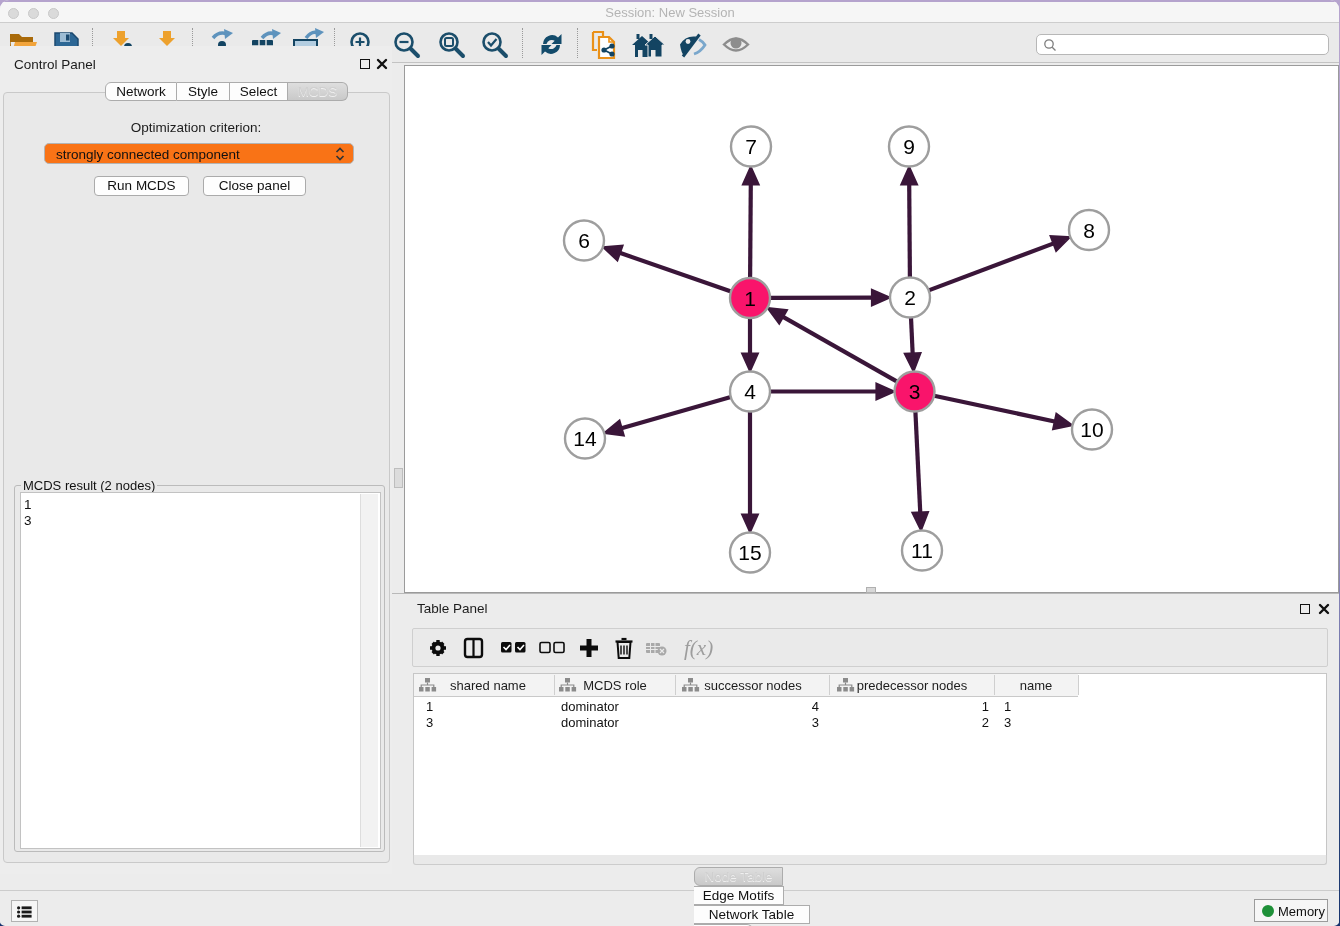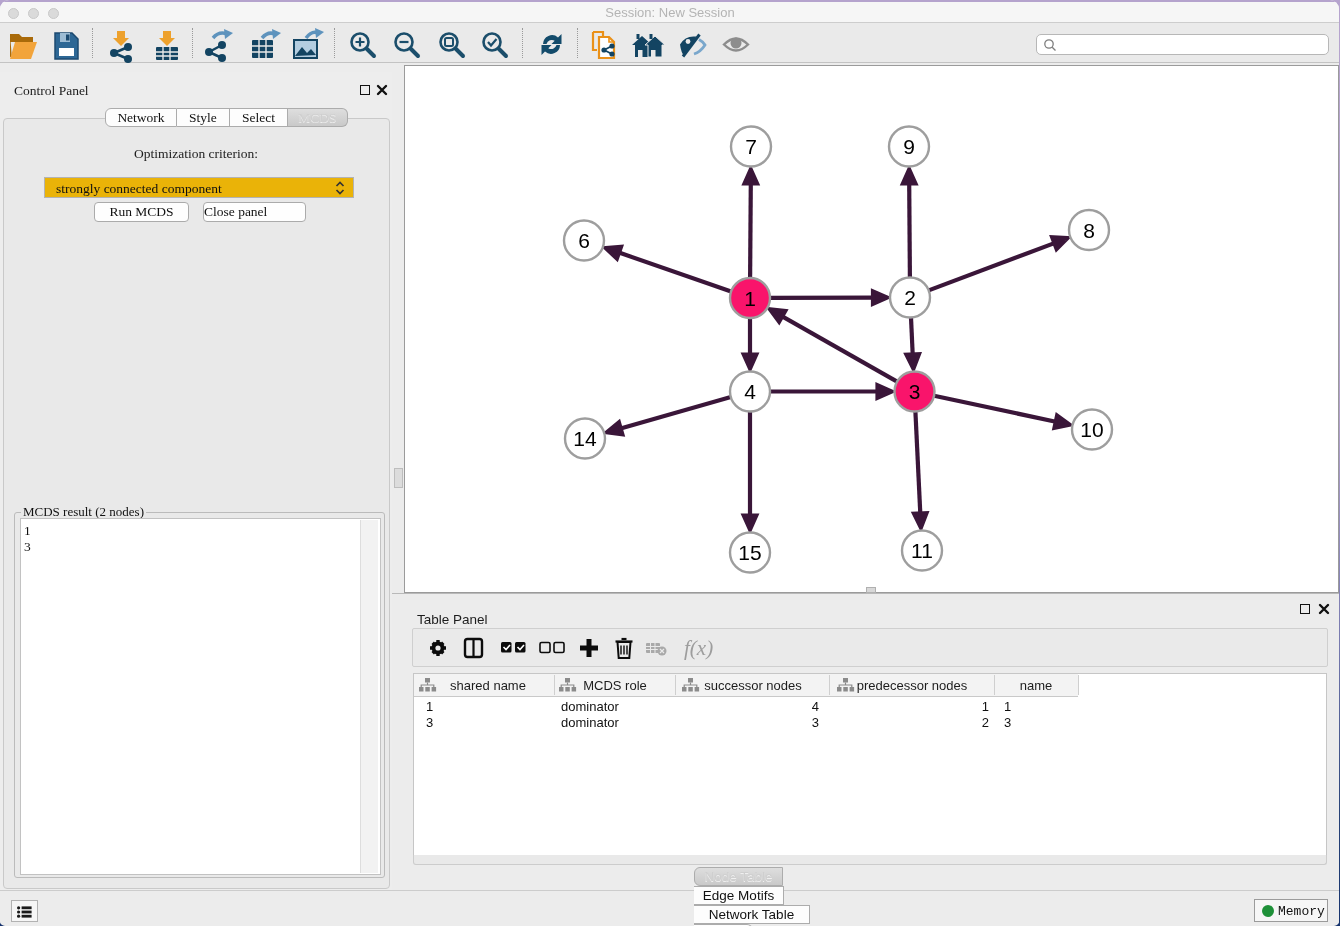--- a/index.html
+++ b/index.html
@@ -12,21 +12,21 @@
        border-bottom:1px solid #cdcdcd;}
   .tl{position:absolute;top:6px;width:11px;height:11px;border-radius:50%;
       background:#dadada;border:1px solid #c8c8c8;box-sizing:border-box;}
   #apptitle{position:absolute;top:3px;left:0;width:1340px;text-align:center;
       font-size:13px;color:#b4b4b4;}
   #toolbar{position:absolute;left:0;top:23px;width:100%;height:39px;background:#eaeaea;
       border-bottom:1px solid #c3c3c3;}
   .sep{position:absolute;top:5px;height:30px;width:0;border-left:1px dotted #9a9a9a;}
   #searchbox{position:absolute;left:1036px;top:11px;width:291px;height:19px;background:#fff;
       border:1px solid #b7b7b7;border-radius:5px;}
-  #ctrlpanel{position:absolute;left:0;top:72px;width:392px;height:828px;background:#ededed;font-family:Liberation Serif, serif;}
+  #ctrlpanel{position:absolute;left:0;top:46px;width:392px;height:828px;background:#ededed;}
   #cptitle{position:absolute;left:14px;top:11px;font-size:13.5px;color:#1c1c1c;}
   .tabrow{position:absolute;height:19px;display:flex;z-index:5;}
   .tab{box-sizing:border-box;height:19px;line-height:17px;text-align:center;font-size:13.5px;
       color:#111;background:#fdfdfd;border:1px solid #acacac;border-left:none;padding:0 0;}
   .tab.first{border-left:1px solid #acacac;border-radius:6px 0 0 6px;}
   .tab.last{border-radius:0 6px 6px 0;}
   .tab.sel{background:linear-gradient(#dedede,#c9c9c9);color:#cfcfcf;text-shadow:0 1px 0 #f0f0f0;}
   #cpinner{position:absolute;left:3px;top:46px;width:385px;height:769px;
       border:1px solid #c9c9c9;border-radius:4px;background:#e9e9e9;}
   #netframe{position:absolute;left:404px;top:65px;width:935px;height:528px;
@@ -191,29 +191,29 @@
       <path d="M2 2 L10 10 M10 2 L2 10" stroke="#111" stroke-width="2.4" stroke-linecap="round"></path>
     </svg>
     <div class="tabrow" style="left:79px;top:36px;margin-left:26px;">
       <div class="tab first" style="width:72px;">Network</div>
       <div class="tab" style="width:53px;">Style</div>
       <div class="tab" style="width:58px;">Select</div>
       <div class="tab last sel" style="width:60px;">MCDS</div>
     </div>
     <div id="cpinner"></div>
     <div class="abs" style="left:0;top:74px;width:392px;text-align:center;font-size:13.5px;color:#1c1c1c;">Optimization criterion:</div>
-    <div class="abs" style="left:44px;top:97px;width:310px;height:21px;background:#eab308;border:1px solid #b3b3b3;border-radius:0;box-sizing:border-box;margin-top:8px;">
+    <div class="abs" style="left:44px;top:97px;width:310px;height:21px;background:#f97316;border:1px solid #b3b3b3;border-radius:5px;box-sizing:border-box;">
       <div class="abs" style="left:11px;top:2.5px;font-size:13.5px;color:#111;">strongly connected component</div>
       <svg class="abs" style="right:7px;top:3px;" width="12" height="14" viewBox="0 0 12 14">
         <path d="M2.5 5 L6 1.5 L9.5 5" fill="none" stroke="#333" stroke-width="1.7"></path>
         <path d="M2.5 9 L6 12.5 L9.5 9" fill="none" stroke="#333" stroke-width="1.7"></path>
       </svg>
     </div>
     <div class="abs" style="left:94px;top:130px;width:95px;height:20px;background:#fefefe;border:1px solid #ababab;border-radius:4px;box-sizing:border-box;text-align:center;font-size:13.5px;color:#111;line-height:18px;">Run MCDS</div>
-    <div class="abs" style="left:203px;top:130px;width:103px;height:20px;background:#fefefe;border:1px solid #ababab;border-radius:4px;box-sizing:border-box;font-size:13.5px;color:#111;line-height:18px;">Close panel</div>
+    <div class="abs" style="left:203px;top:130px;width:103px;height:20px;background:#fefefe;border:1px solid #ababab;border-radius:4px;box-sizing:border-box;text-align:center;font-size:13.5px;color:#111;line-height:18px;">Close panel</div>
     <fieldset class="abs" style="left:14px;top:432px;width:371px;height:374px;margin:0;padding:0;border:1px solid #bbb;border-radius:3px;box-sizing:border-box;">
       <legend style="margin-left:6px;padding:0 2px;font-size:13px;color:#111;">MCDS result (2 nodes)</legend>
     </fieldset>
     <div class="abs" style="left:20px;top:446px;width:361px;height:357px;background:#fff;border:1px solid #c2c2c2;box-sizing:border-box;">
       <div class="abs" style="left:3px;top:4px;font-size:13.5px;color:#111;line-height:16px;">1<br>3</div>
       <div class="abs" style="right:2px;top:1px;width:17px;height:353px;background:#f2f2f2;border-left:1px solid #ddd;"></div>
     </div>
   </div>
   <div id="netframe">
     <div class="abs" style="left:461px;top:521px;width:10px;height:6px;background:#d8d8d8;border:1px solid #b0b0b0;box-sizing:border-box;"></div>
@@ -270,21 +270,21 @@
         <text x="684" y="150.5">8</text>
         <text x="504" y="67">9</text>
         <text x="687" y="350">10</text>
         <text x="517" y="471">11</text>
         <text x="180" y="359">14</text>
         <text x="345" y="473">15</text>
       </g>
     </svg>
   </div>
   <div id="tablepanel">
-    <div class="abs" style="left:25px;top:7px;font-size:13.5px;color:#1c1c1c;margin-top:11px;">Table Panel</div>
+    <div class="abs" style="left:25px;top:7px;font-size:13.5px;color:#1c1c1c;">Table Panel</div>
     <div class="abs" style="left:908px;top:10px;width:8px;height:8px;border:1.6px solid #111;"></div>
     <svg class="abs" style="left:926px;top:9px;" width="12" height="12" viewBox="0 0 12 12">
       <path d="M2 2 L10 10 M10 2 L2 10" stroke="#111" stroke-width="2.4" stroke-linecap="round"></path>
     </svg>
     <div class="abs" style="left:20px;top:34px;width:916px;height:39px;background:#eaeaea;border:1px solid #cfcfcf;border-radius:2px;box-sizing:border-box;"></div>
     <svg class="abs" style="left:20px;top:34px;" width="916" height="39" viewBox="0 0 916 39">
 
       <g fill="#0c0c0c">
         <circle cx="26" cy="20" r="6.5"></circle>
         <g stroke="#0c0c0c" stroke-width="3.4">
@@ -379,18 +379,18 @@
         <g fill="#1a1a1a">
           <circle cx="1.6" cy="1.8" r="1.6"></circle>
             <rect x="4.6" y="0.4" width="10" height="2.8"></rect>
           <circle cx="1.6" cy="6" r="1.6"></circle>
             <rect x="4.6" y="4.6" width="10" height="2.8"></rect>
           <circle cx="1.6" cy="10.2" r="1.6"></circle>
             <rect x="4.6" y="8.8" width="10" height="2.8"></rect>
         </g>
       </svg>
     </div>
-    <div class="abs" style="left:1254px;top:8px;width:74px;height:23px;background:#f6f6f6;border:1px solid #9b9b9b;box-sizing:border-box;font-family:Liberation Mono, monospace;">
+    <div class="abs" style="left:1254px;top:8px;width:74px;height:23px;background:#f6f6f6;border:1px solid #9b9b9b;box-sizing:border-box;">
       <div class="abs" style="left:7px;top:5px;width:12px;height:12px;border-radius:50%;background:#1e9038;"></div>
       <div class="abs" style="left:23px;top:3.5px;font-size:13px;color:#111;">Memory</div>
     </div>
   </div>
 </div>
 
 </body></html>

